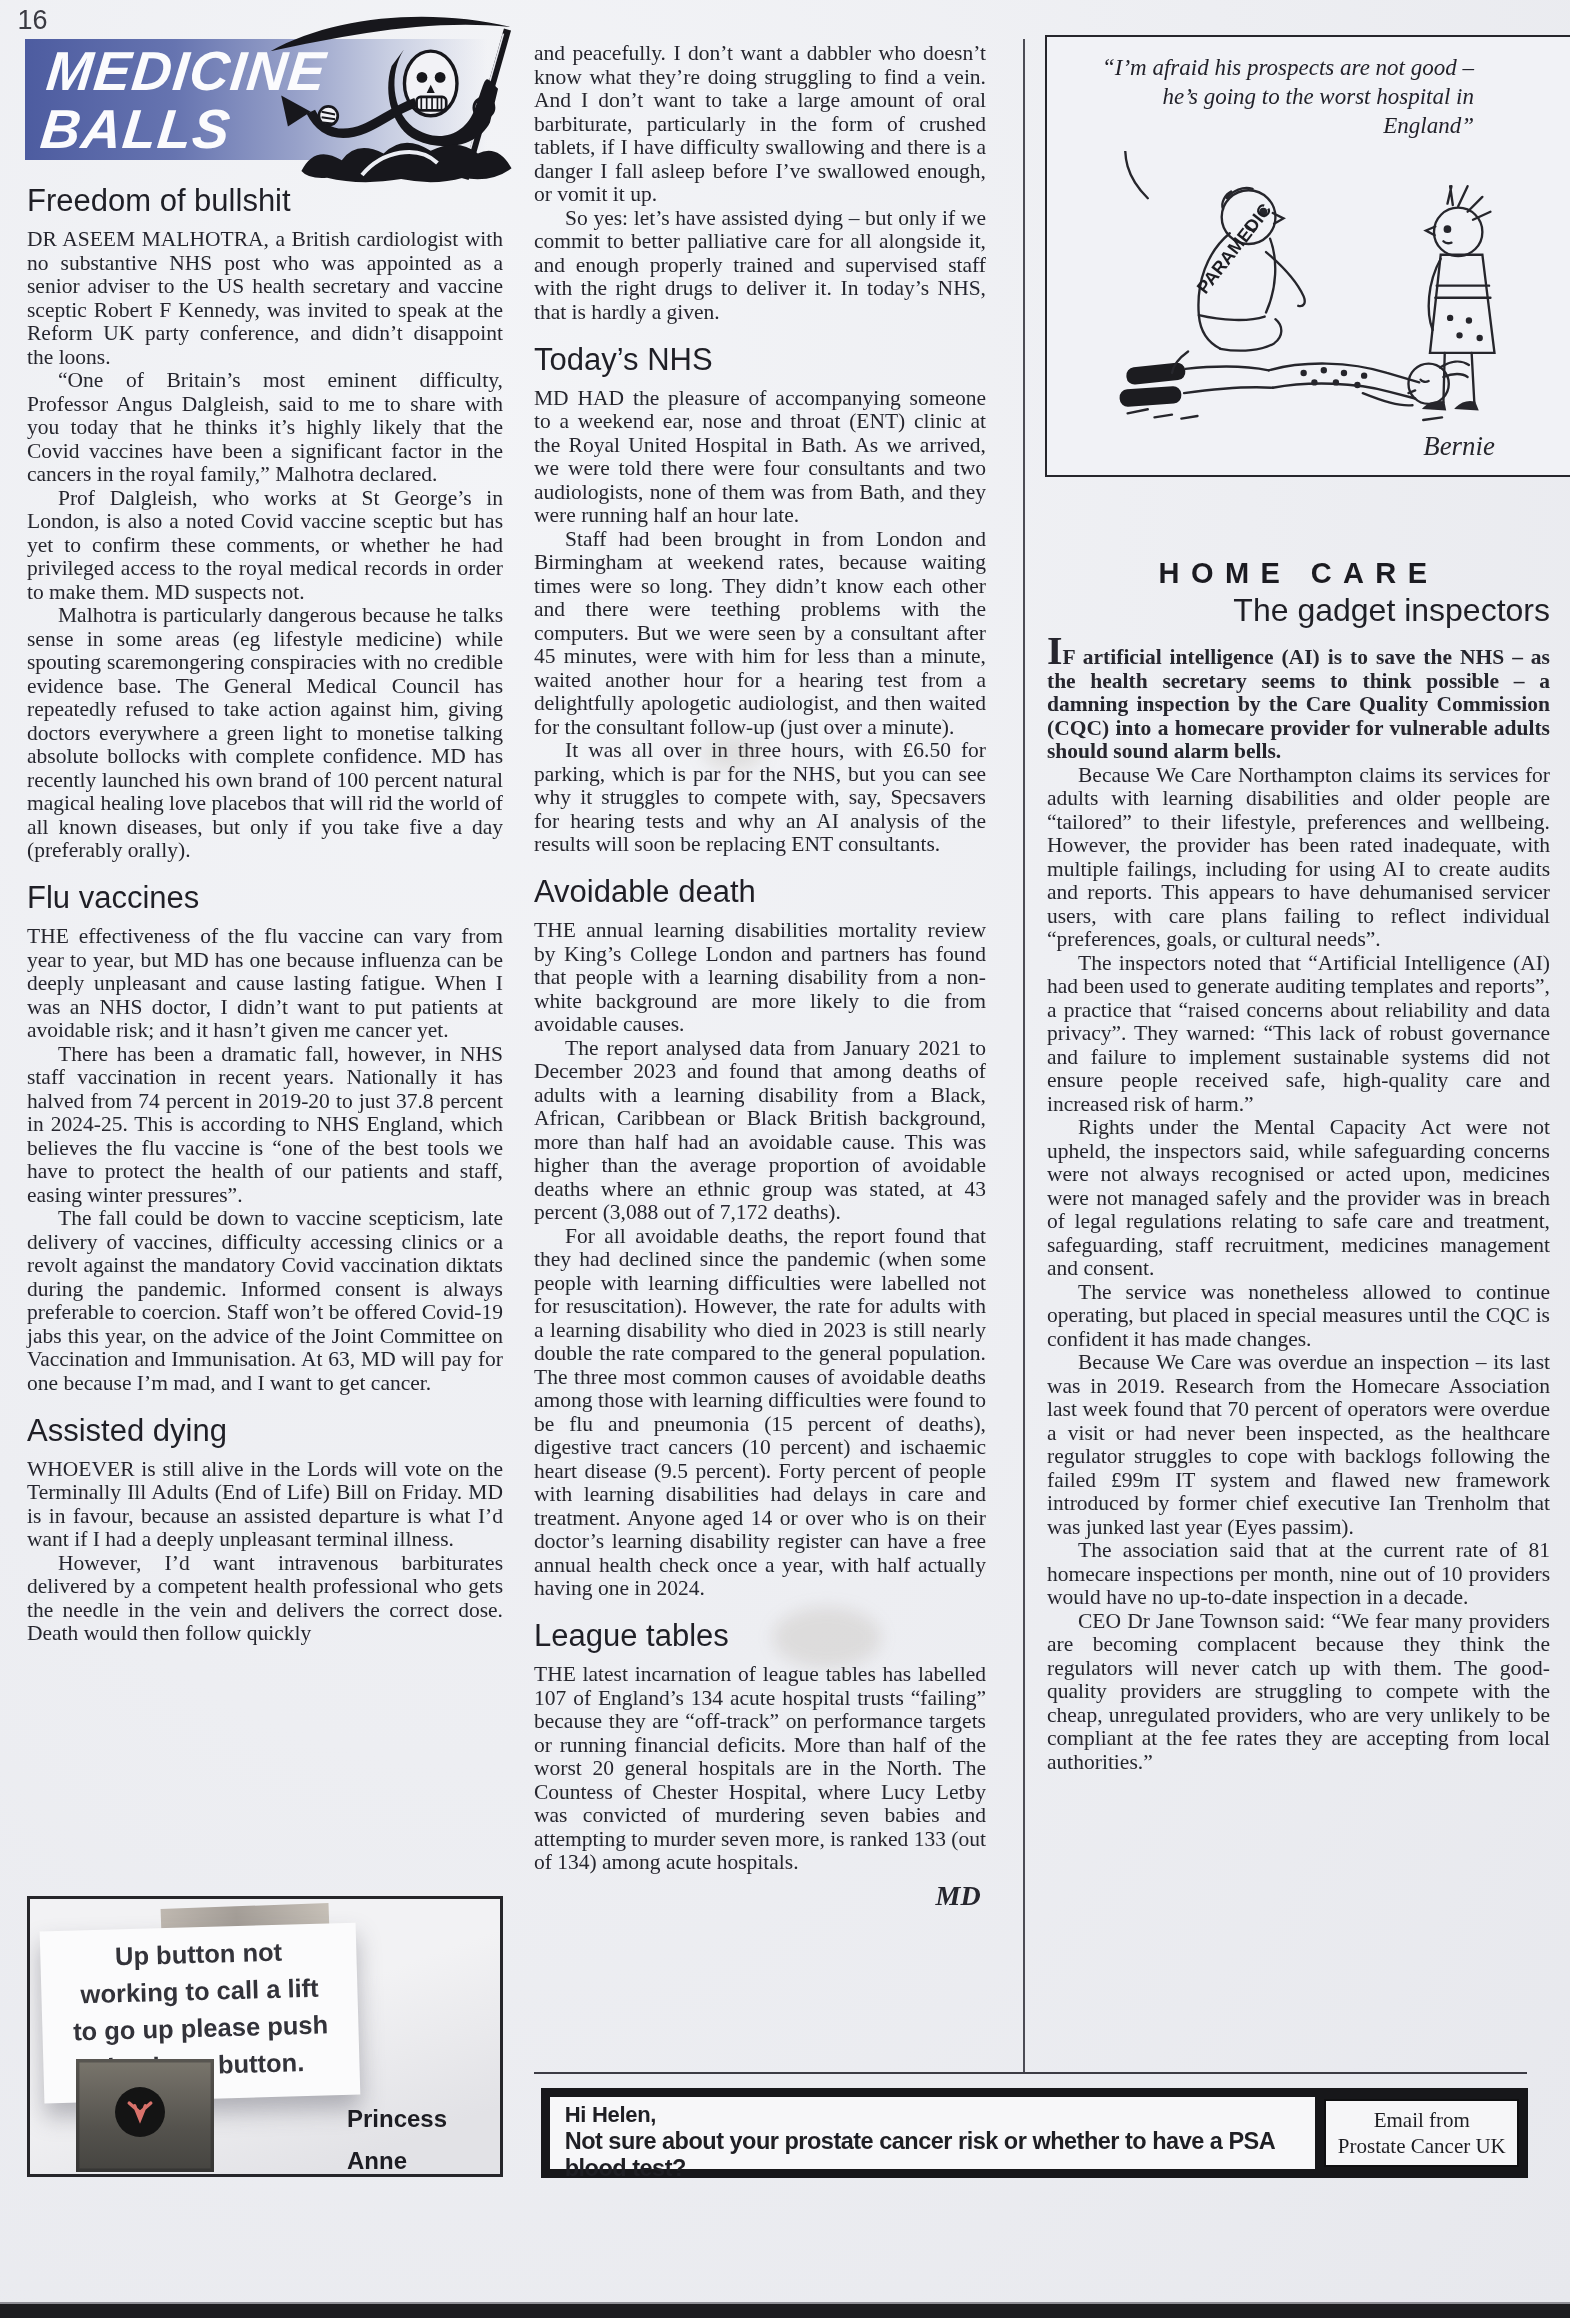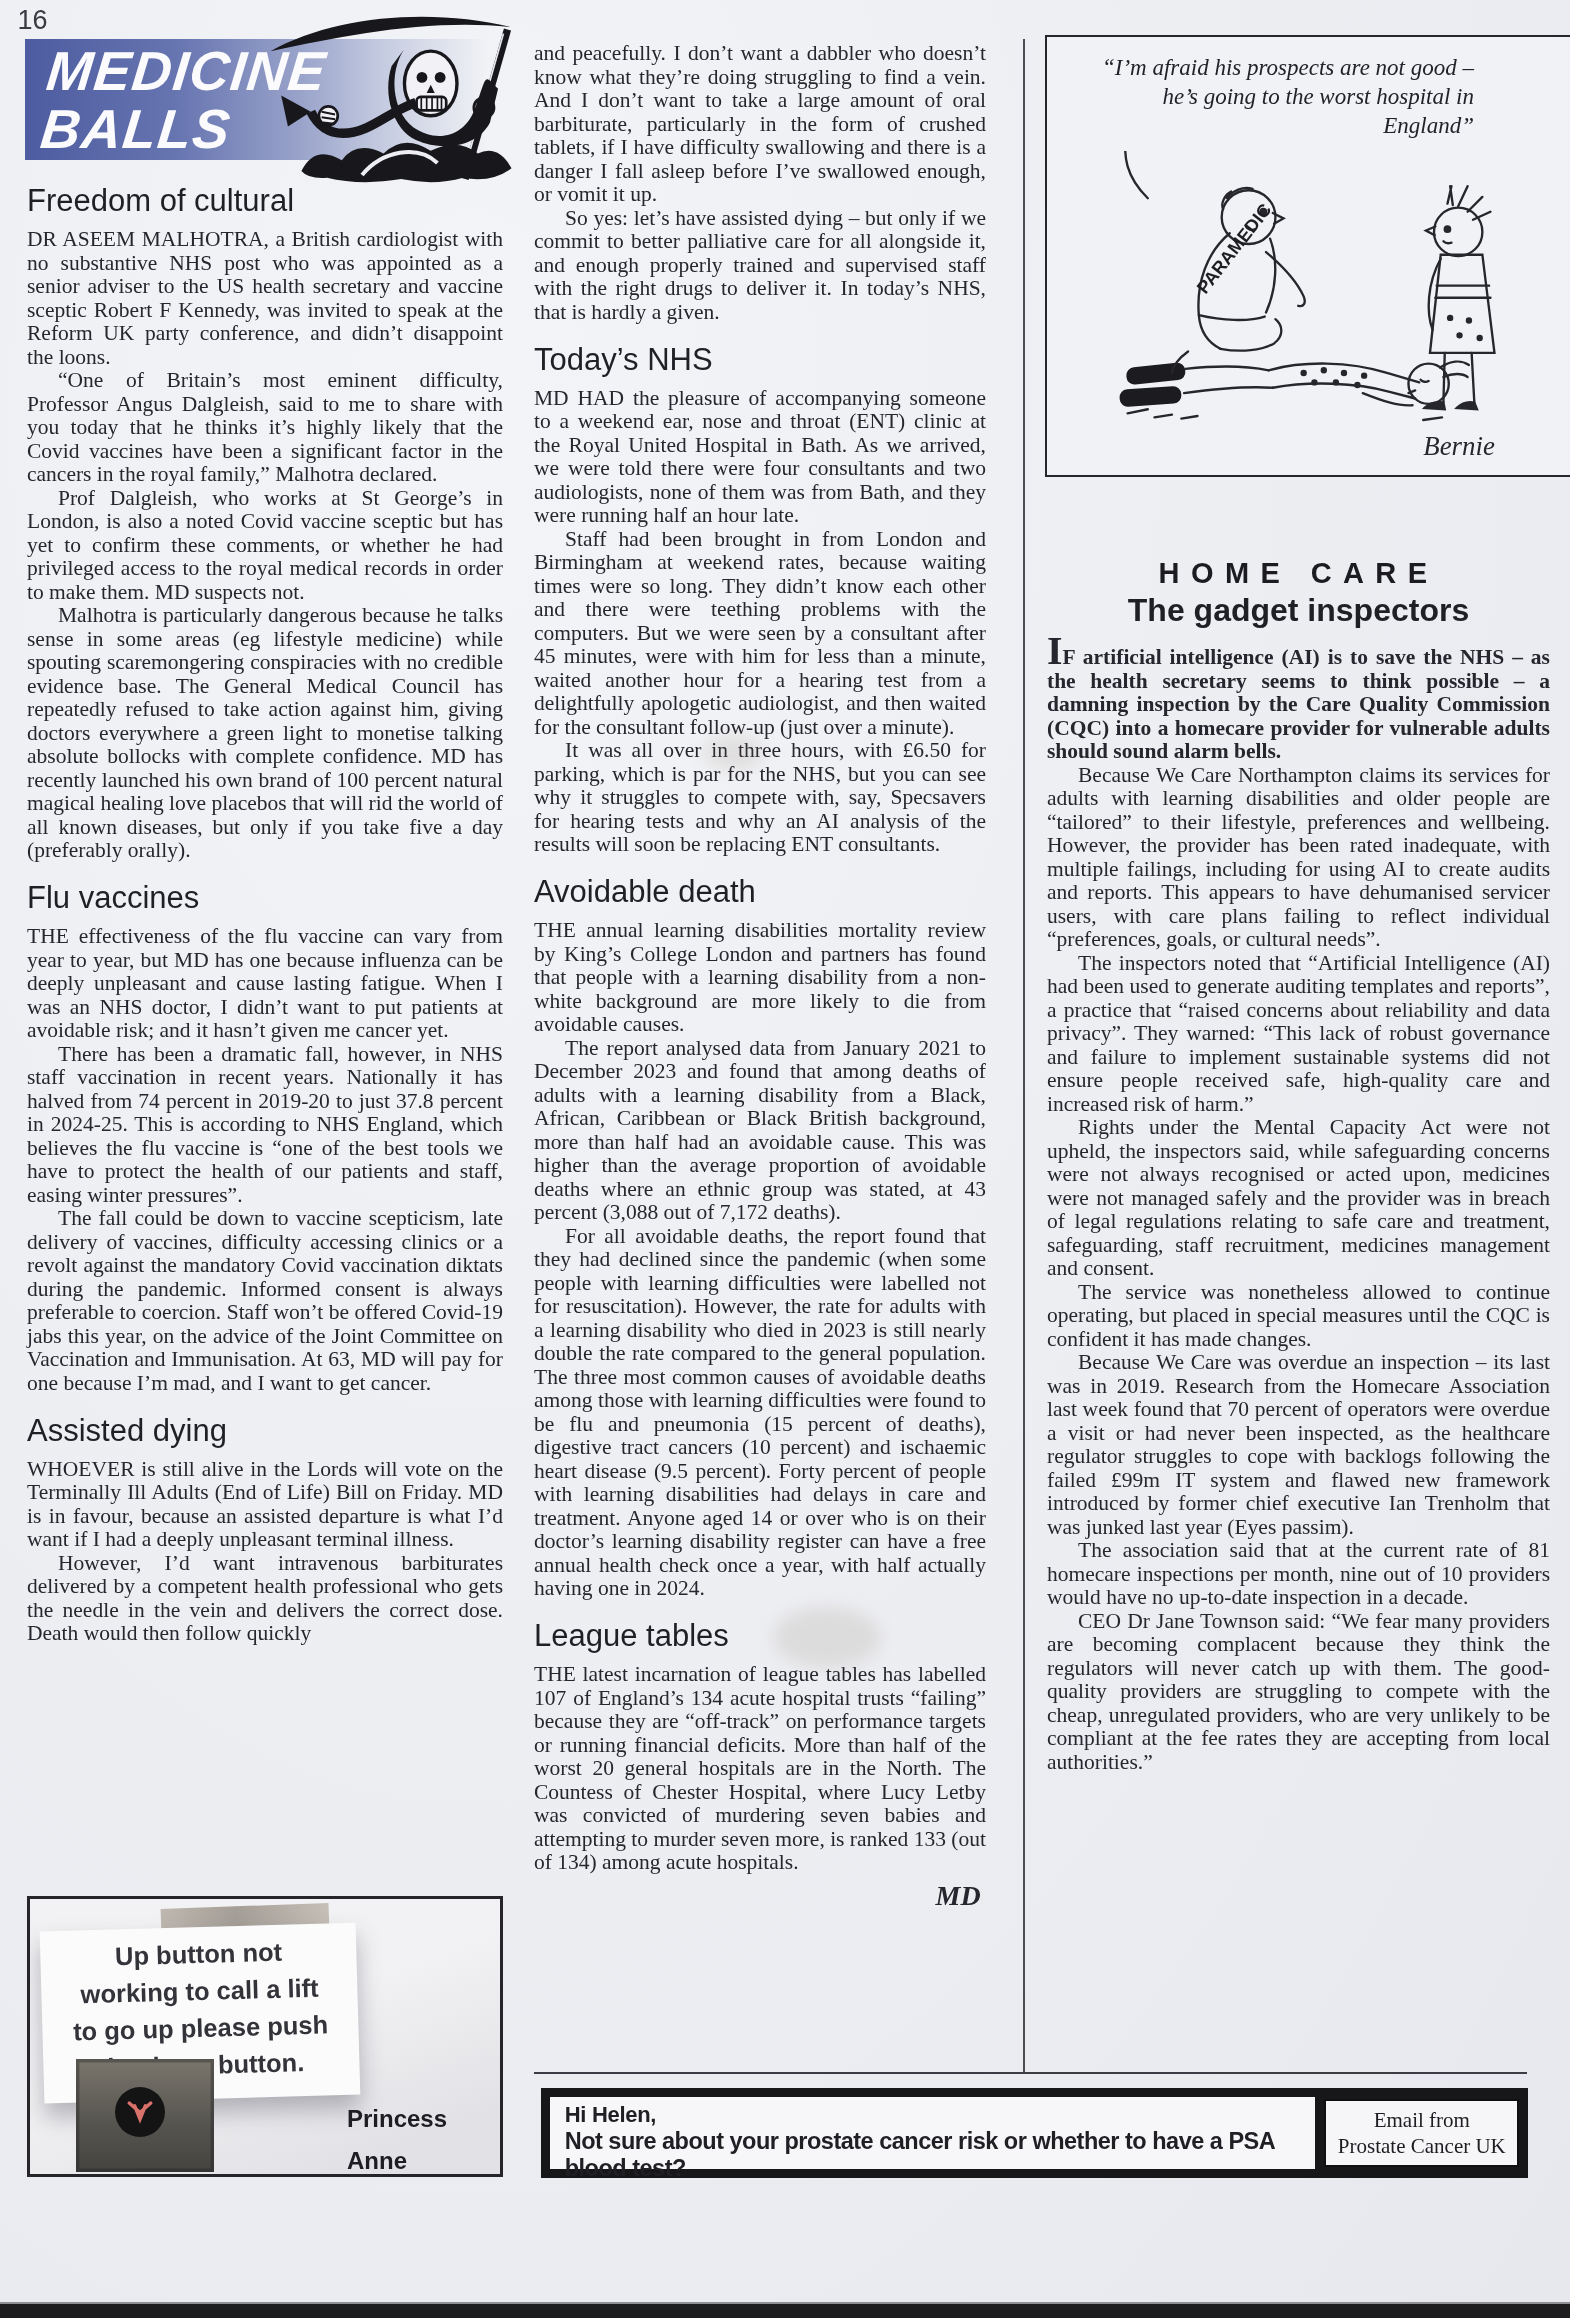--- a/index.html
+++ b/index.html
@@ -28,22 +28,22 @@
   .hrule{position:absolute;left:534px;top:2072px;width:993px;height:2px;background:#3c3c44;}
   
   .cartoon{position:absolute;left:1045px;top:35px;width:539px;height:442px;
     border:2.7px solid #26262c;background:#f1f2f6;box-sizing:border-box;text-align:right;}
   .cartoon-caption{margin:16px 17.5px 0 24px;font-style:italic;font-size:23px;line-height:29px;
     color:#22222a;max-width:403px;}
   .cartoon-art{position:absolute;left:0px;top:114px;}
   
   .kicker{font-family:"Liberation Sans",sans-serif;font-weight:bold;font-size:29px;
     letter-spacing:11.4px;color:#1b1b21;margin:0 0 13.4px;text-align:center;}
-  .h3head{font-family:"Liberation Sans",sans-serif;font-weight:700;font-size:32px;
-    margin:0 16px 15px;color:#1f1f26;text-align:center;}
+  .h3head{font-family:"Liberation Sans",sans-serif;font-weight:400;font-size:32px;
+    margin:0 0 15px;color:#1f1f26;text-align:right;}
   .lead{font-weight:bold;}
   .lead::first-letter{font-size:185%;line-height:0.72;}
   
   .photo{position:absolute;left:27px;top:1896px;width:476px;height:281px;
     border:3.4px solid #26262a;background:linear-gradient(160deg,#f2f2f4 45%,#e2e2e6 85%);
     box-sizing:border-box;overflow:hidden;}
   .tape{position:absolute;left:131px;top:6.7px;width:168px;height:28px;
     background:linear-gradient(90deg,#a99f93,#837a70 45%,#b3aa9d);opacity:.7;transform:rotate(-2deg);}
   .sign{position:absolute;left:12px;top:28px;width:311px;padding:9.4px 2.7px 15px;background:#fbfbfc;
     transform:rotate(-1.6deg);box-shadow:0 13.4px 23px rgba(60,60,75,.35);
@@ -99,21 +99,21 @@
     <path d="M238,132 v20 M246,132 v20 M254,132 v20 M262,132 v20 M268,132 v20" stroke="#17171c" stroke-width="2.5"></path>
     <path d="M230,140 C186,156 160,186 122,186 C96,186 82,170 74,154" stroke="#17171c" stroke-width="14" fill="none"></path>
     <path d="M74,154 L30,130 L40,176 Z" fill="#17171c"></path>
     <circle cx="100" cy="160" r="14" fill="#f1f1f5" stroke="#17171c" stroke-width="4"></circle>
     <path d="M90,154 l20,4 M90,162 l20,3 M92,170 l17,2" stroke="#17171c" stroke-width="3" fill="none"></path>
     <path d="M60,242 Q80,202 120,226 Q142,196 182,216 Q212,186 252,212 Q292,192 322,216 Q352,202 372,238 Q342,260 300,252 Q258,264 208,254 Q148,264 98,252 Q70,254 60,242 Z" fill="#17171c"></path>
     <path d="M150,248 C180,212 232,202 262,230" stroke="#eceef4" stroke-width="6" fill="none"></path>
   </svg>
 
   <div class="col" style="left:27px;top:183px;width:476px;">
-    <h2 class="sec first">Freedom of cultural</h2>
+    <h2 class="sec first">Freedom of bullshit</h2>
     <p>DR ASEEM MALHOTRA, a British cardiologist with no substantive NHS post who was appointed as a senior adviser to the US health secretary and vaccine sceptic Robert F Kennedy, was invited to speak at the Reform UK party conference, and didn’t disappoint the loons.</p>
     <p class="ind">“One of Britain’s most eminent difficulty, Professor Angus Dalgleish, said to me to share with you today that he thinks it’s highly likely that the Covid vaccines have been a significant factor in the cancers in the royal family,” Malhotra declared.</p>
     <p class="ind">Prof Dalgleish, who works at St George’s in London, is also a noted Covid vaccine sceptic but has yet to confirm these comments, or whether he had privileged access to the royal medical records in order to make them. MD suspects not.</p>
     <p class="ind">Malhotra is particularly dangerous because he talks sense in some areas (eg lifestyle medicine) while spouting scaremongering conspiracies with no credible evidence base. The General Medical Council has repeatedly refused to take action against him, giving doctors everywhere a green light to monetise talking absolute bollocks with complete confidence. MD has recently launched his own brand of 100 percent natural magical healing love placebos that will rid the world of all known diseases, but only if you take five a day (preferably orally).</p>
     <h2 class="sec">Flu vaccines</h2>
     <p>THE effectiveness of the flu vaccine can vary from year to year, but MD has one because influenza can be deeply unpleasant and cause lasting fatigue. When I was an NHS doctor, I didn’t want to put patients at avoidable risk; and it hasn’t given me cancer yet.</p>
     <p class="ind">There has been a dramatic fall, however, in NHS staff vaccination in recent years. Nationally it has halved from 74 percent in 2019-20 to just 37.8 percent in 2024-25. This is according to NHS England, which believes the flu vaccine is “one of the best tools we have to protect the health of our patients and staff, easing winter pressures”.</p>
     <p class="ind">The fall could be down to vaccine scepticism, late delivery of vaccines, difficulty accessing clinics or a revolt against the mandatory Covid vaccination diktats during the pandemic. Informed consent is always preferable to coercion. Staff won’t be offered Covid-19 jabs this year, on the advice of the Joint Committee on Vaccination and Immunisation. At 63, MD will pay for one because I’m mad, and I want to get cancer.</p>
     <h2 class="sec">Assisted dying</h2>
     <p>WHOEVER is still alive in the Lords will vote on the Terminally Ill Adults (End of Life) Bill on Friday. MD is in favour, because an assisted departure is what I’d want if I had a deeply unpleasant terminal illness.</p>

